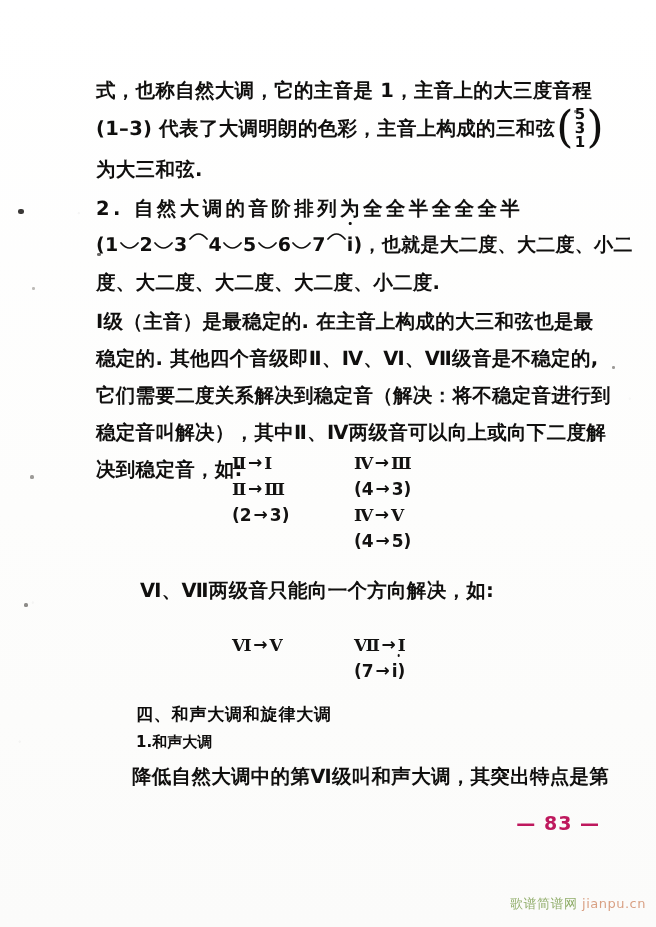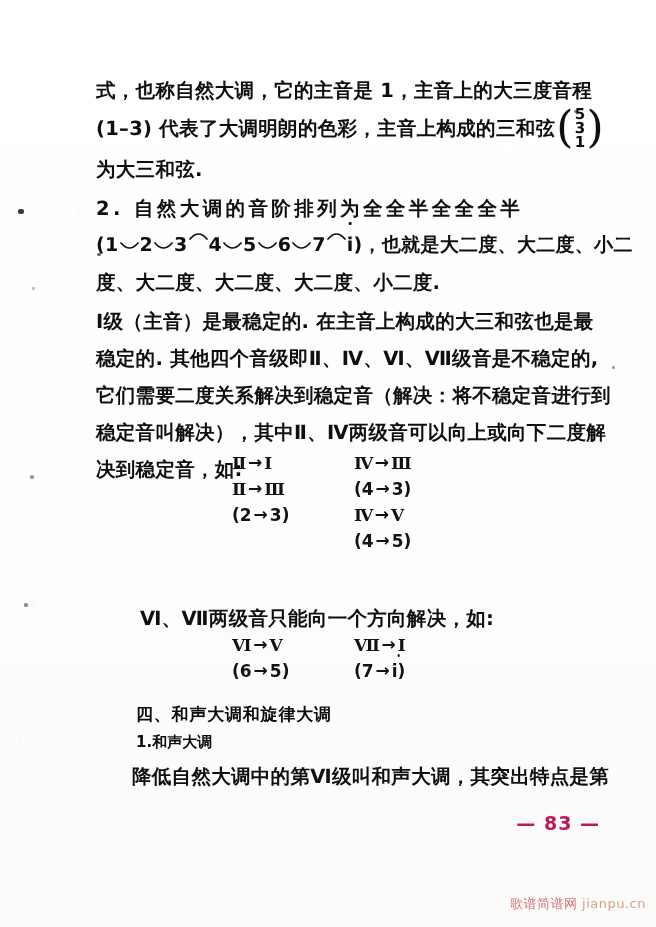--- a/index.html
+++ b/index.html
@@ -142,21 +142,21 @@
 
   .watermark {
     position: absolute;
     right: 10px;
     top: 895px;
     font-size: 13px;
     letter-spacing: 0.5px;
     white-space: nowrap;
     opacity: 0.62;
   }
-  .watermark .cn { color: #b91c1c; font-family: "DejaVu Sans", sans-serif; }
+  .watermark .cn { color: #4d7c0f; font-family: "DejaVu Sans", sans-serif; }
   .watermark .dom { color: #c4693c; font-family: "DejaVu Sans", sans-serif; }
 
   .speck { position: absolute; background: #bdbbb8; border-radius: 40%; }
 </style>
 </head>
 <body>
 
 <div id="page">
 
   <div class="speck" style="left:18px;top:209px;width:6px;height:5px;background:#3a3836;"></div>
@@ -223,28 +223,27 @@
       <div class="row"><span>(2</span><span class="arrow">→</span><span>3)</span></div>
     </div>
     <div class="col">
       <div class="row"><span class="rn">Ⅳ</span><span class="arrow">→</span><span class="rn">Ⅲ</span></div>
       <div class="row"><span>(4</span><span class="arrow">→</span><span>3)</span></div>
       <div class="row"><span class="rn">Ⅳ</span><span class="arrow">→</span><span class="rn">Ⅴ</span></div>
       <div class="row"><span>(4</span><span class="arrow">→</span><span>5)</span></div>
     </div>
   </div>
 
-  <div class="para" style="position:absolute;left:140px;top:600px;width:440px;">
+  <div class="para" style="position:absolute;left:140px;top:572px;width:440px;">
     <span class="line">Ⅵ、Ⅶ两级音只能向一个方向解决，如:</span>
   </div>
 
   <div class="reso" style="left:232px;top:632px;">
     <div class="col" style="width:116px;">
       <div class="row"><span class="rn">Ⅵ</span><span class="arrow">→</span><span class="rn">Ⅴ</span></div>
-      <div class="row"><span>(6</span><span class="arrow">→</span><span>5)</span></div>
     </div>
     <div class="col">
       <div class="row"><span class="rn">Ⅶ</span><span class="arrow">→</span><span class="rn">Ⅰ</span></div>
       <div class="row"><span>(7</span><span class="arrow">→</span><span class="idot"><span class="dot"></span><span>i)</span></span></div>
     </div>
   </div>
 
   <div style="position:absolute;left:136px;top:703px;width:450px;">
     <div class="sect-head">四、和声大调和旋律大调</div>
     <div class="sub-head" style="margin-top:7px;">1.和声大调</div>

